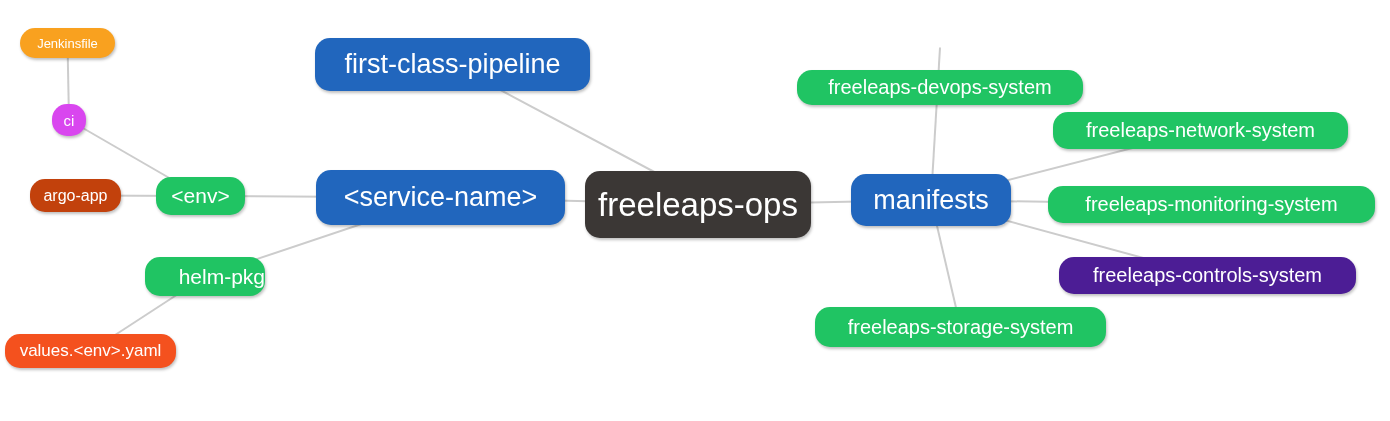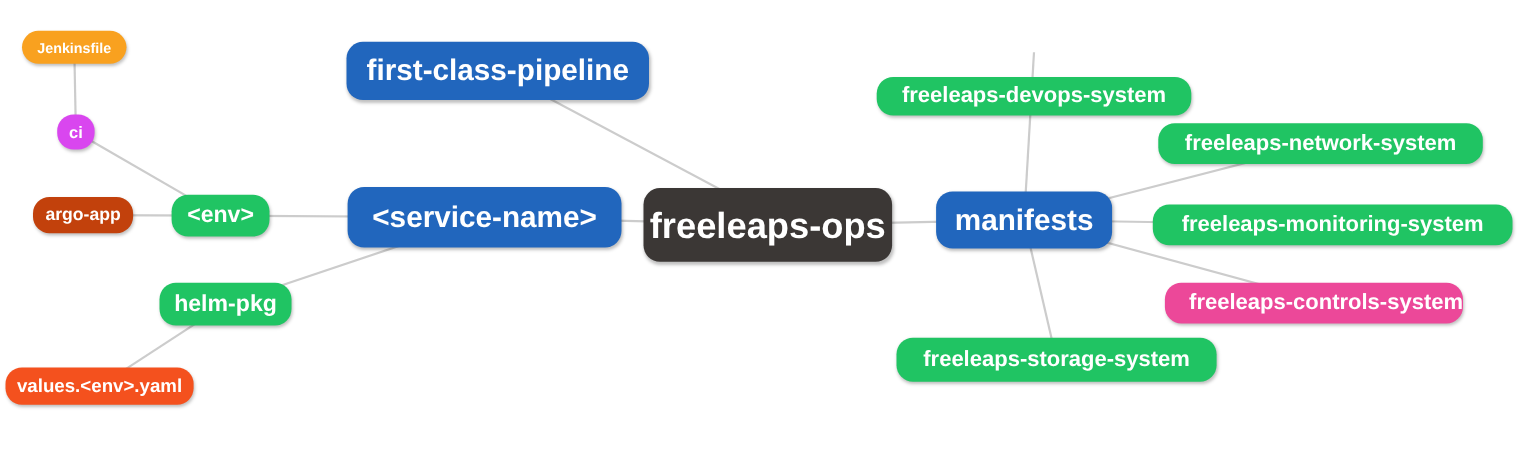--- a/index.html
+++ b/index.html
@@ -40,21 +40,20 @@
     display: flex;
     align-items: center;
     justify-content: center;
     color: #ffffff;
     border-radius: 15px;
     box-shadow: 1px 2px 3px rgba(0,0,0,0.25);
     cursor: pointer;
     white-space: nowrap;
     box-sizing: border-box;
     user-select: none;
-    font-weight: bold;
   }
   .node span {
     pointer-events: none;
   }
 </style>
 </head>
 <body>
 
 <div class="canvas">
   <svg class="edges-layer" viewBox="0 0 1390 421" xmlns="http://www.w3.org/2000/svg">
@@ -82,21 +81,21 @@
       </div>
       <div class="node" style="left: 316px; top: 170px; width: 249px; height: 55px; background: rgb(33, 102, 189); font-size: 27px;">
         <span>&lt;service-name&gt;</span>
       </div>
       <div class="node" style="left: 851px; top: 174px; width: 160px; height: 52px; background: rgb(33, 102, 189); font-size: 27px;">
         <span>manifests</span>
       </div>
       <div class="node" style="left: 156px; top: 177px; width: 89px; height: 38px; background: rgb(32, 196, 99); font-size: 21px;">
         <span>&lt;env&gt;</span>
       </div>
-      <div class="node" style="left: 145px; top: 257px; width: 120px; height: 39px; background: rgb(32, 196, 99); font-size: 21px;">
+      <div class="node" style="left: 145px; top: 257px; width: 120px; height: 39px; background: rgb(32, 196, 99); font-size: 21px; justify-content: flex-end;">
         <span>helm-pkg</span>
       </div>
       <div class="node" style="left: 52px; top: 104px; width: 34px; height: 32px; background: #d946ef; font-size: 15px;">
         <span>ci</span>
       </div>
       <div class="node" style="left: 30px; top: 179px; width: 91px; height: 33px; background: #c2410c; font-size: 16px;">
         <span>argo-app</span>
       </div>
       <div class="node" style="left: 5px; top: 334px; width: 171px; height: 34px; background: rgb(244, 81, 30); font-size: 17px;">
         <span>values.&lt;env&gt;.yaml</span>
@@ -106,20 +105,20 @@
       </div>
       <div class="node" style="left: 797px; top: 30px; width: 286px; height: 35px; background: rgb(32, 196, 99); font-size: 20px; margin-top: 40px;">
         <span>freeleaps-devops-system</span>
       </div>
       <div class="node" style="left: 1053px; top: 112px; width: 295px; height: 37px; background: rgb(32, 196, 99); font-size: 20px;">
         <span>freeleaps-network-system</span>
       </div>
       <div class="node" style="left: 1048px; top: 186px; width: 327px; height: 37px; background: rgb(32, 196, 99); font-size: 20px;">
         <span>freeleaps-monitoring-system</span>
       </div>
-      <div class="node" style="left: 1059px; top: 257px; width: 271px; height: 37px; background: #ec4899; font-size: 20px; justify-content: flex-end;">
+      <div class="node" style="left: 1059px; top: 257px; width: 297px; height: 37px; background: #4c1d95; font-size: 20px;">
         <span>freeleaps-controls-system</span>
       </div>
       <div class="node" style="left: 815px; top: 307px; width: 291px; height: 40px; background: rgb(32, 196, 99); font-size: 20px;">
         <span>freeleaps-storage-system</span>
       </div>
     </div>
 </div>
 
 </body></html>

